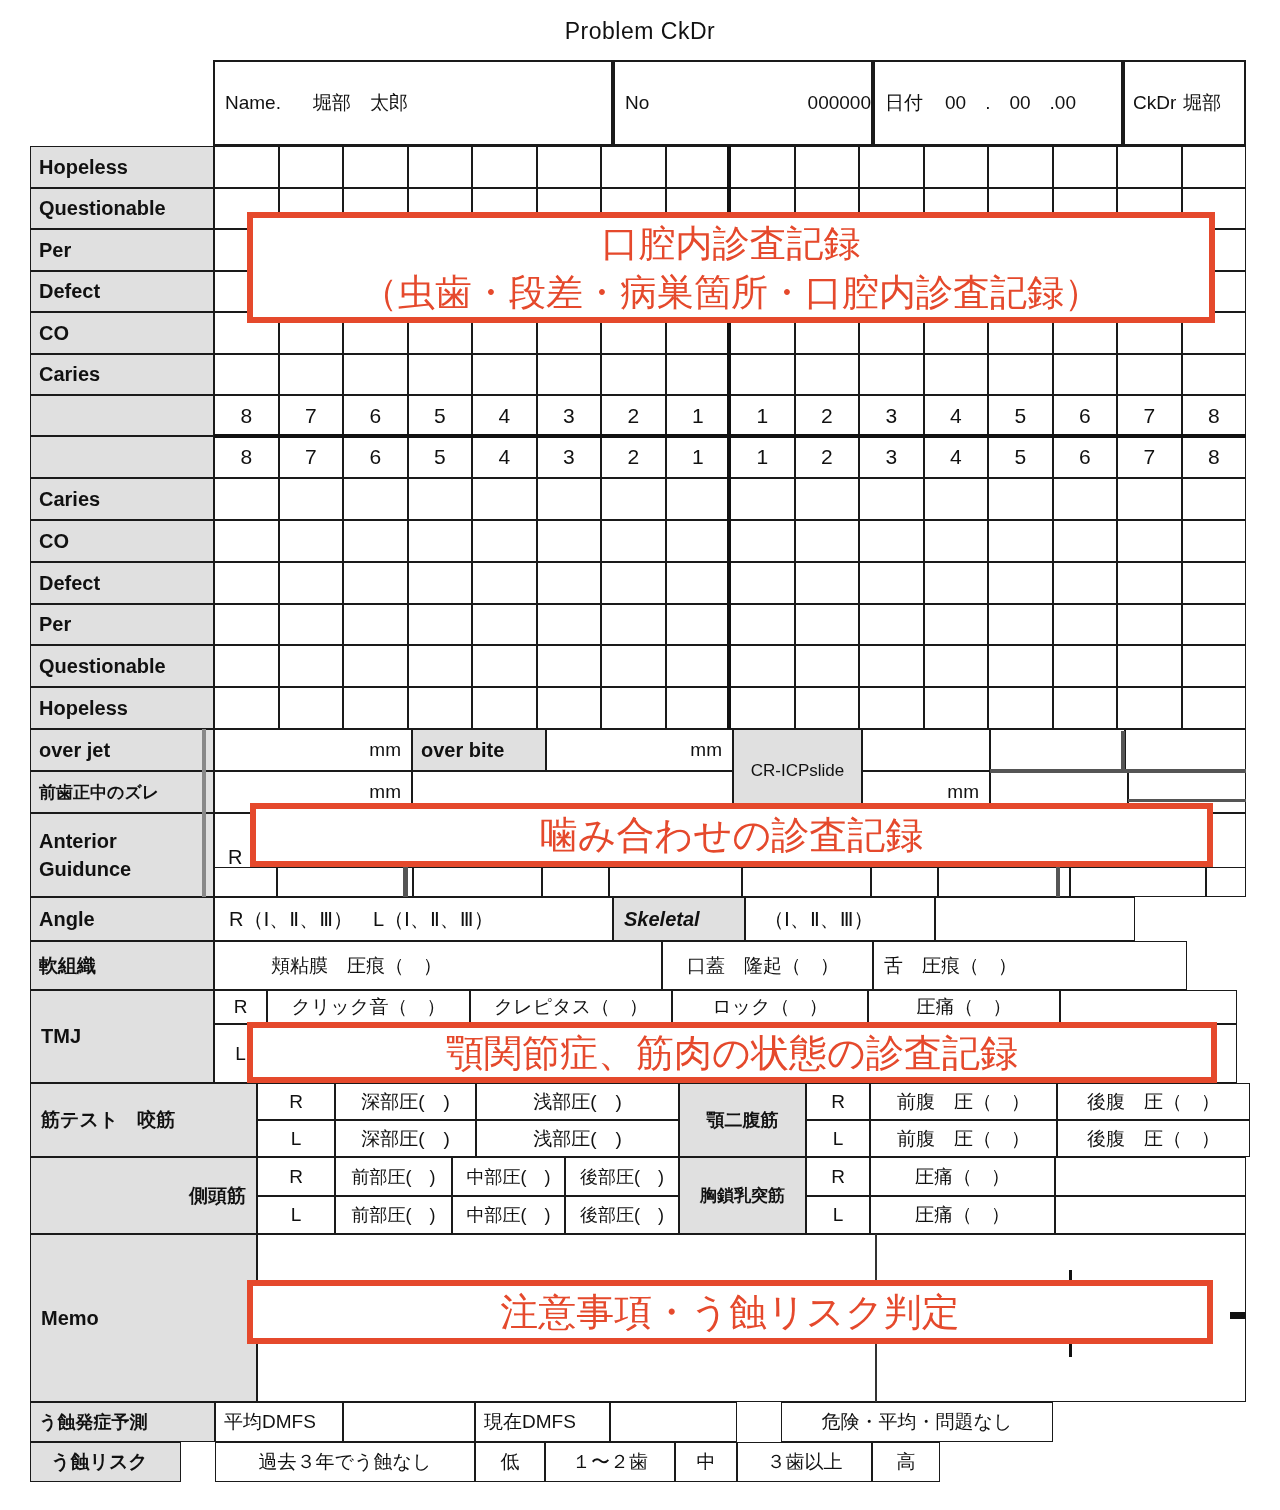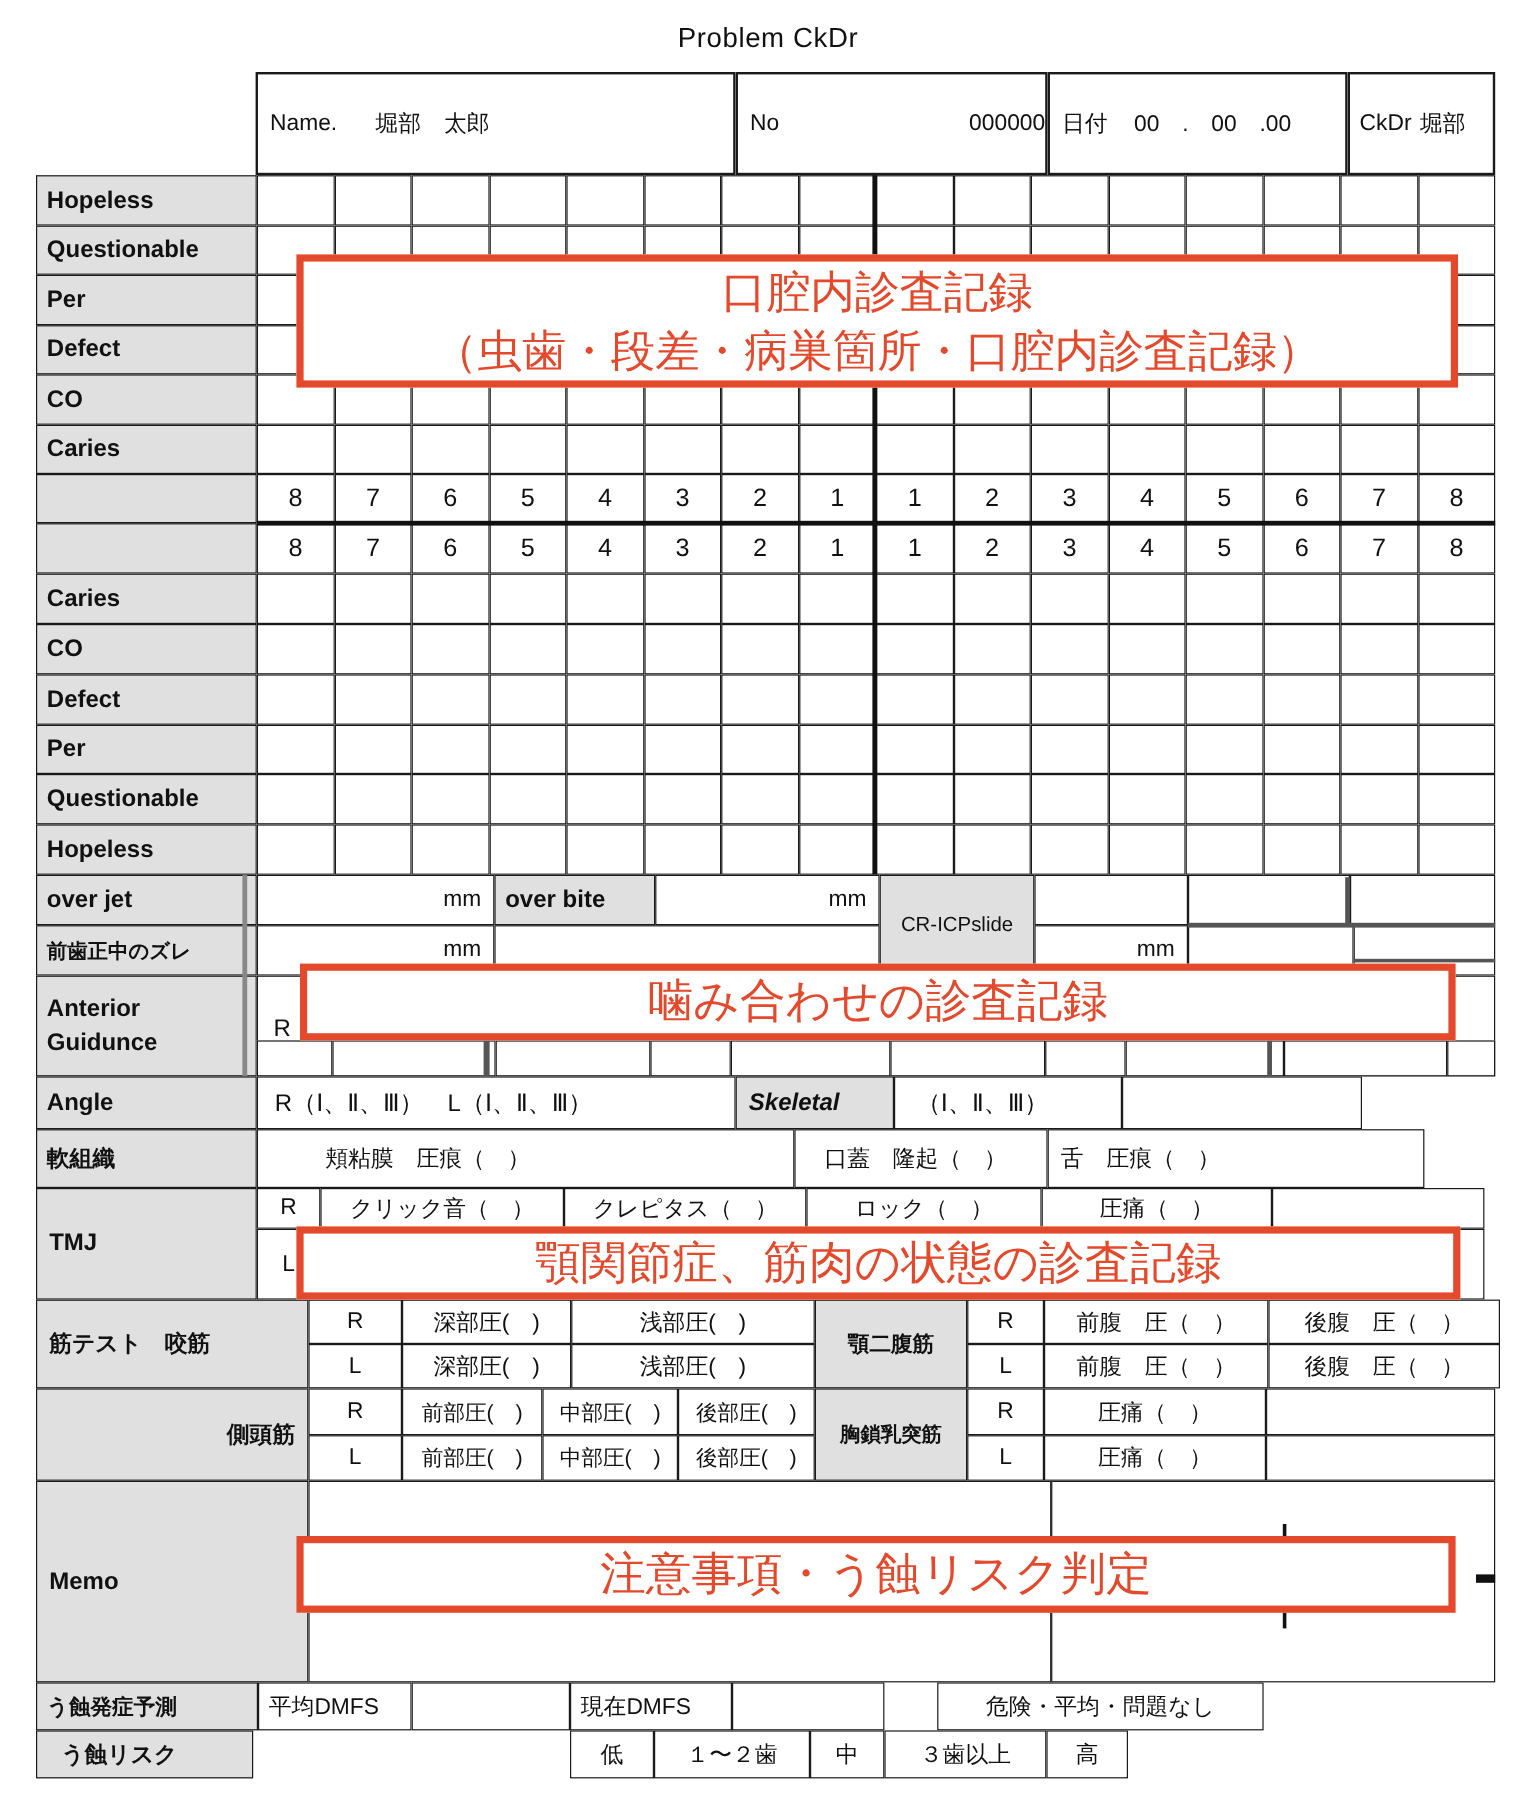--- a/index.html
+++ b/index.html
@@ -406,21 +406,22 @@
   <div class="thick" style="left:1069px;top:1341px;width:3px;height:16px;"></div>
   <div class="thick" style="left:1230px;top:1312px;width:16px;height:7px;"></div>
 
   <div class="cell gray bold pl8" style="left:30px;top:1402px;width:185px;height:40px;font-size:18px;">う蝕発症予測</div>
   <div class="cell pl8" style="left:215px;top:1402px;width:128px;height:40px;">平均DMFS</div>
   <div class="cell" style="left:343px;top:1402px;width:132px;height:40px;"></div>
   <div class="cell pl8" style="left:475px;top:1402px;width:135px;height:40px;">現在DMFS</div>
   <div class="cell" style="left:610px;top:1402px;width:127px;height:40px;"></div>
   <div class="cell center" style="left:737px;top:1402px;width:272px;height:40px;margin-left:44px;">危険・平均・問題なし</div>
 
-  <div class="cell gray bold pl8" style="left:30px;top:1442px;width:181px;height:40px;padding-left:20px;">う蝕リスク</div>
+  <div class="cell gray bold pl8" style="left:30px;top:1442px;width:151px;height:40px;padding-left:20px;">う蝕リスク</div>
+  <div class="cell center" style="left:215px;top:1442px;width:260px;height:40px;">過去３年でう蝕なし</div>
   <div class="cell center" style="left:475px;top:1442px;width:70px;height:40px;">低</div>
   <div class="cell center" style="left:545px;top:1442px;width:130px;height:40px;">１〜２歯</div>
   <div class="cell center" style="left:675px;top:1442px;width:62px;height:40px;">中</div>
   <div class="cell center" style="left:737px;top:1442px;width:135px;height:40px;">３歯以上</div>
   <div class="cell center" style="left:872px;top:1442px;width:68px;height:40px;">高</div>
 
   <div class="redbox" style="left:247px;top:212px;width:968px;height:111px;font-size:37px;line-height:49px;">
     <span>口腔内診査記録</span>
     <span>（虫歯・段差・病巣箇所・口腔内診査記録）</span>
   </div>

